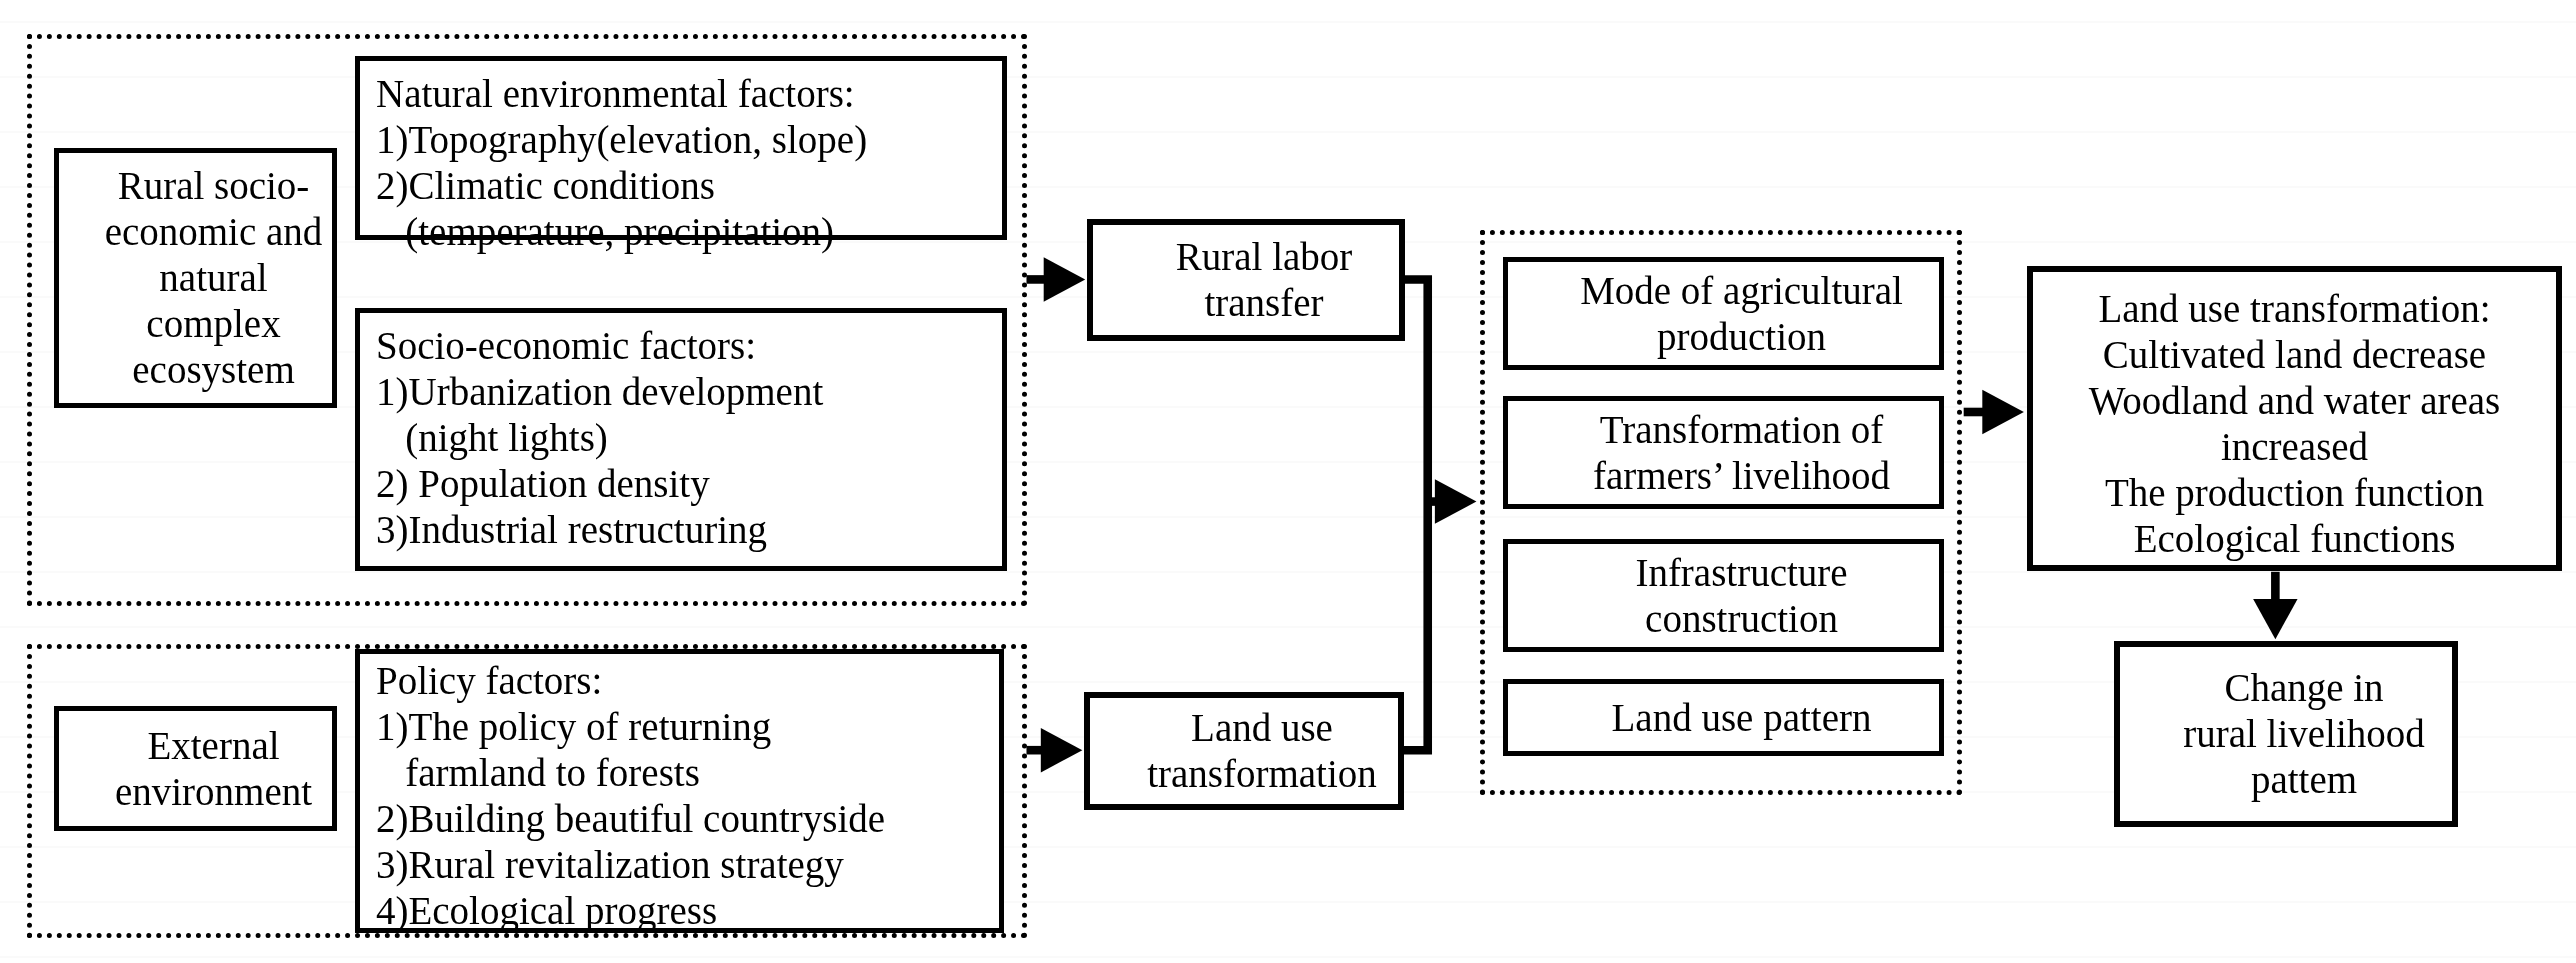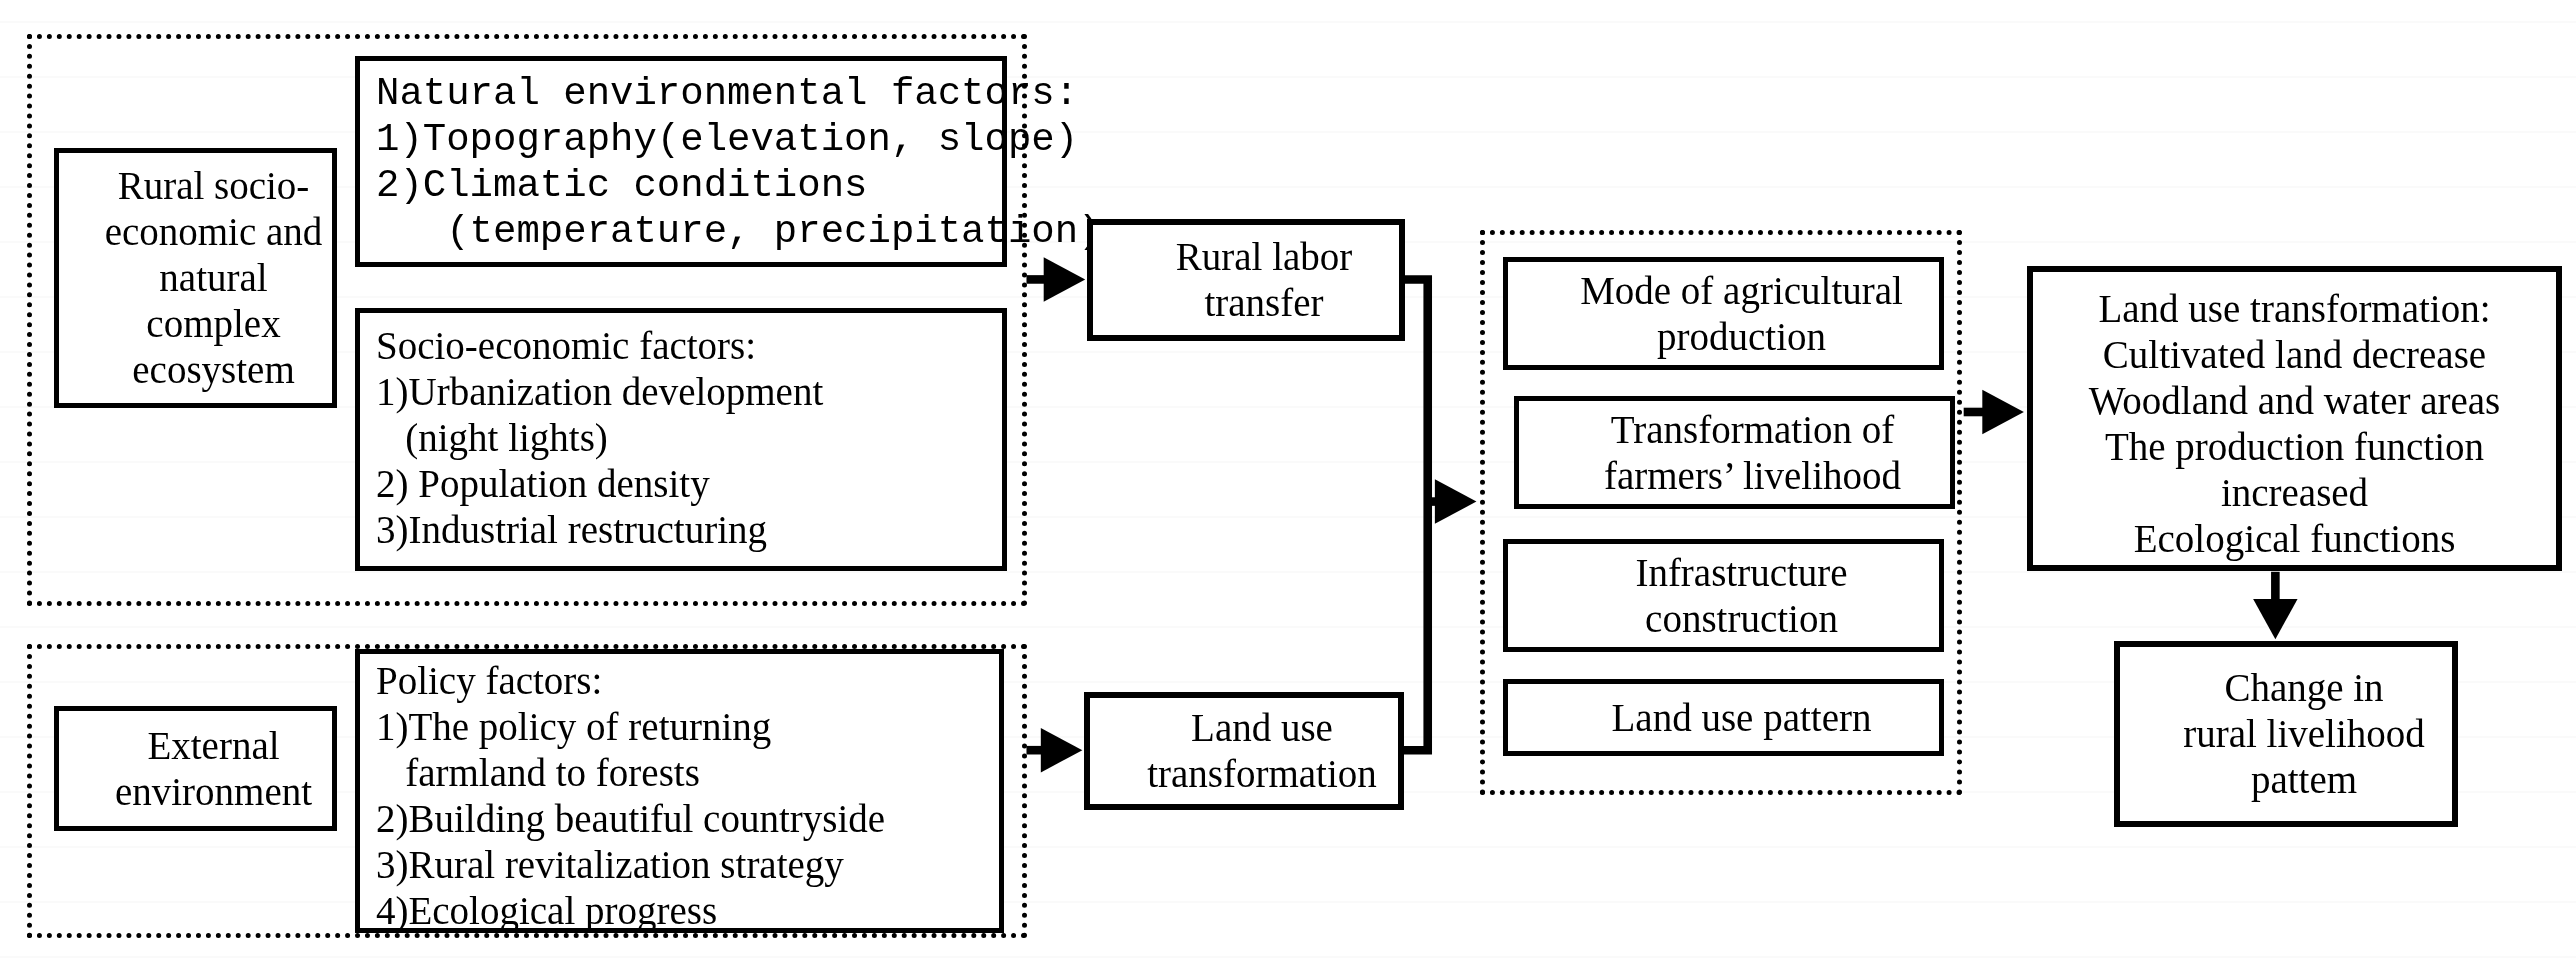--- a/index.html
+++ b/index.html
@@ -59,30 +59,30 @@
     width: 2576px;
     height: 963px;
     z-index: 1;
   }
   
   #group-ecosystem   { left: 26.5px;   top: 34px;   width: 1000px; height: 572px; }
   #group-external    { left: 26.5px;   top: 644px;  width: 1000px; height: 294px; }
   #group-outcomes    { left: 1480px; top: 230px;  width: 482px;  height: 565px; }
 
   #rural-eco-box     { left: 54px;   top: 148px;  width: 283px;  height: 260px; }
-  #natural-env-box   { left: 355px;  top: 56px;   width: 652px;  height: 211px; font-family: Liberation Mono, monospace; }
+  #natural-env-box   { left: 355px;  top: 56px;   width: 652px;  height: 184px; }
   #socio-eco-box     { left: 355px;  top: 308px;  width: 652px;  height: 263px; }
   #external-box      { left: 54px;   top: 706px;  width: 283px;  height: 125px; }
   #policy-box        { left: 355px;  top: 649px;  width: 649px;  height: 284px; }
 
   #rural-labor-box   { left: 1087px; top: 219px;  width: 318px;  height: 122px; }
   #land-use-box      { left: 1084px; top: 692px;  width: 320px;  height: 118px; }
 
   #mode-agri-box     { left: 1503px; top: 257px;  width: 441px;  height: 113px; }
-  #trans-farm-box    { left: 1503px; top: 396px;  width: 441px;  height: 113px; margin-left: 11px; }
+  #trans-farm-box    { left: 1503px; top: 396px;  width: 441px;  height: 113px; }
   #infra-box         { left: 1503px; top: 539px;  width: 441px;  height: 113px; }
   #land-pattern-box  { left: 1503px; top: 679px;  width: 441px;  height: 77px; justify-content: center; }
 
   #land-transf-box   { left: 2027px; top: 266px;  width: 535px;  height: 305px; padding-top: 14.3px; }
   #change-box        { left: 2114px; top: 641px;  width: 344px;  height: 186px; }
 </style>
 </head>
 <body>
 
 <div id="canvas">
@@ -180,22 +180,22 @@
     </div>
 
   <div class="box center" id="land-pattern-box">
       <div class="ln">Land use pattern</div>
     </div>
 
   <div class="box leftalign heavy" id="land-transf-box">
       <div class="ln">Land use transformation:</div>
       <div class="ln">Cultivated land decrease</div>
       <div class="ln">Woodland and water areas</div>
+      <div class="ln">increased</div>
       <div class="ln">The production function</div>
-      <div class="ln">increased</div>
       <div class="ln">Ecological functions</div>
     </div>
 
   <div class="box center heavy" id="change-box">
       <div class="ln">Change in</div>
       <div class="ln">rural livelihood</div>
       <div class="ln">pattem</div>
     </div>
 
 </div>

